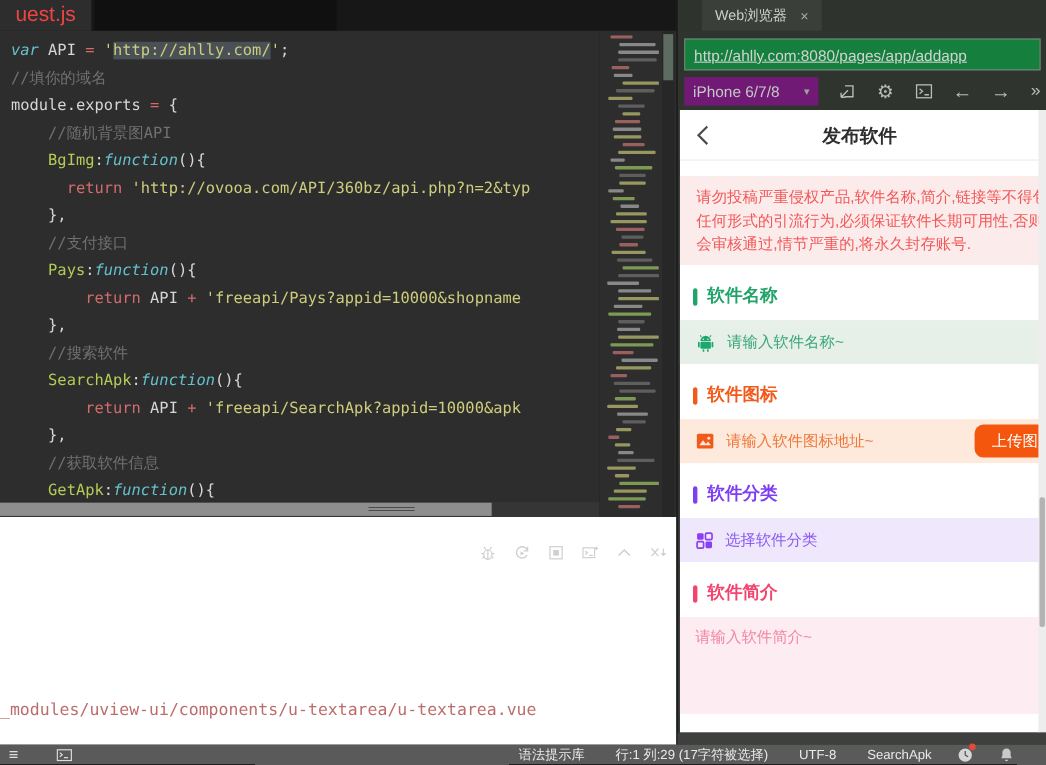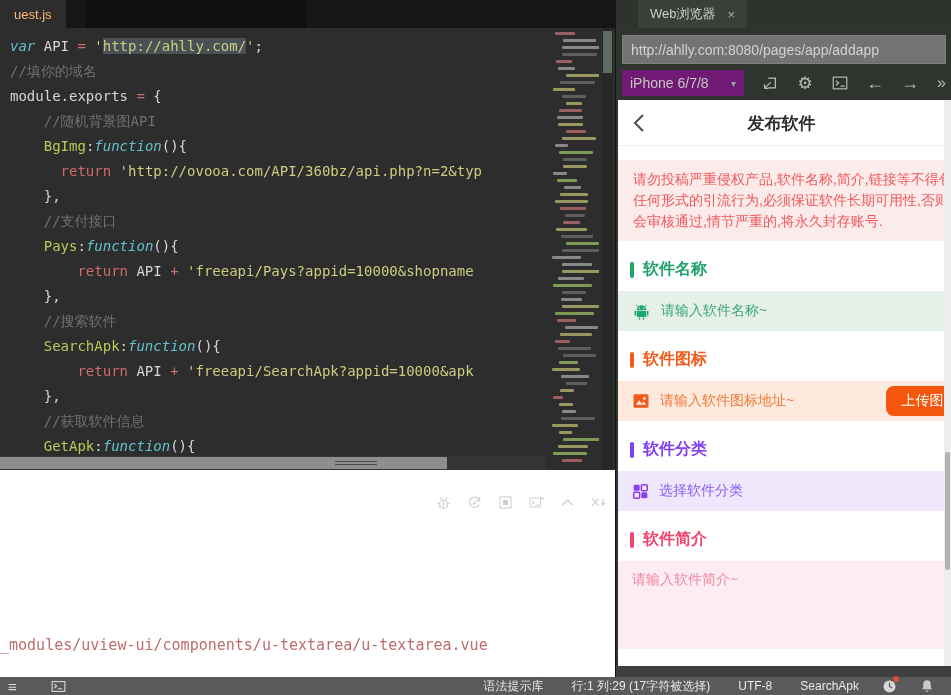--- a/index.html
+++ b/index.html
@@ -3,21 +3,21 @@
 <meta charset="utf-8">
 <style>
   * { margin:0; padding:0; box-sizing:border-box; }
   html,body { background:#111; }
   body { font-family:"Liberation Sans","DejaVu Sans",sans-serif; }
   #app { position:relative; width:951px; height:695px; overflow:hidden; background:#1b1d1b; }
 
   
   .editor-pane { position:absolute; left:0; top:0; width:615px; height:677px; background:#1e1f1e; }
   .tabbar { position:absolute; left:0; top:0; width:615px; height:28px; background:#161716; }
-  .tab-active { display:inline-flex; align-items:center; height:28px; padding:0 14px; background:#2d2d2d; color:#fdba74; font-size:13px; }
+  .tab-active { display:inline-flex; align-items:center; height:28px; padding:0 14px; background:#2d2d2d; color:#ef4444; font-size:19px; }
   .tabbar .tab-void { position:absolute; left:86px; top:0; width:220px; height:28px; background:#0f100f; }
 
   .code-wrap { position:absolute; left:0; top:28px; width:545px; height:428px; background:#2d2d2d; overflow:hidden; }
   .code { padding:6px 0 0 10px; font-family:"DejaVu Sans Mono","Liberation Mono",monospace; font-size:14px; line-height:25px; white-space:pre; }
   .tk-p { color:#d6d6d6; }
   .tk-k { color:#63c1cb; font-style:italic; }
   .tk-o { color:#d26b6b; }
   .tk-s { color:#cdcd7d; }
   .tk-ss { color:#cdcd7d; background:#4a5156; }
   .tk-c { color:#707070; }
@@ -39,21 +39,21 @@
   .cicon { width:17px; height:17px; display:inline-flex; align-items:center; justify-content:center; color:#cfcfcf; }
   .cicon svg { display:block; }
   .console-out { position:absolute; left:0px; top:108px; font-family:"DejaVu Sans Mono","Liberation Mono",monospace; font-size:15px; line-height:27px; color:#bd6c6c; white-space:pre; }
 
   
   .browser-pane { position:absolute; left:615px; top:0; width:336px; height:677px; background:#2f342f; border-left:1px solid #121312; }
   .b-tabbar { position:absolute; left:0; top:0; width:336px; height:28px; background:#24282406; }
   .b-tab { display:inline-flex; align-items:center; gap:12px; height:28px; margin-left:22px; padding:0 12px; background:#3a3f39; color:#ccd0cc; font-size:13px; }
   .b-close { color:#a8aca8; font-size:13px; cursor:default; }
   .urlrow { position:absolute; left:6px; top:35px; width:324px; height:29px; }
-  .urlrow input { width:100%; height:100%; background:#737373; border:1px solid #7c817c; color:#d0d3d0; font-size:14px; padding:0 8px; font-family:"Liberation Sans","DejaVu Sans",sans-serif; outline:none; }
+  .urlrow input { width:100%; height:100%; background:#15803d; border:1px solid #7c817c; color:#d0d3d0; font-size:14px; padding:0 8px; font-family:"Liberation Sans","DejaVu Sans",sans-serif; outline:none;text-decoration:underline; }
   .btoolbar { position:absolute; left:6px; top:68px; width:324px; height:30px; display:flex; align-items:center; color:#b9bdb9; }
   .device { display:flex; align-items:center; justify-content:space-between; width:122px; height:26px; padding:0 8px; background:#701a75; font-size:14px; color:#c4c8c4; }
   .device .caret { font-size:10px; color:#9ea29e; }
   .bicon { margin-left:17px; display:inline-flex; width:18px; height:18px; align-items:center; justify-content:center; }
   .bicon svg { display:block; }
   .gear-glyph { font-size:17px; line-height:1; }
   .nav-arrow { font-size:18px; line-height:1; }
   .more-glyph { margin-left:auto; font-size:16px; color:#b9bdb9; }
 
   
@@ -70,21 +70,21 @@
   .field .ficon { margin-right:10px; display:inline-flex; }
   .upload-btn { position:absolute; right:20px; top:5px; width:87px; height:30px; border:none; border-radius:8px; color:#fff; font-size:14px; font-family:inherit; }
   .textarea { height:88px; padding:10px 14px; font-size:14px; }
   .pv-scroll { position:absolute; right:0px; top:100px; width:7px; height:566px; background:#ededed; }
   .pv-thumb { position:absolute; left:1px; top:352px; width:5px; height:118px; background:#b3b3b3; border-radius:2px; }
   .b-bottom-strip { position:absolute; left:0; top:666px; width:336px; height:11px; background:#3d403c; }
 
   
   .statusbar { position:absolute; left:0; top:677px; width:951px; height:18px; background:#5a5a5a; display:flex; align-items:center; color:#e9e9e9; font-size:12px; }
   .sb-left { display:flex; align-items:center; gap:12px; padding-left:8px; }
-  .sb-right { margin-left:auto; display:flex; align-items:center; padding-right:16px; }
+  .sb-right { margin-left:auto; display:flex; align-items:center; padding-right:28px; }
   .sb-item { margin-left:28px; }
   .sb-iconbtn { position:relative; margin-left:22px; display:inline-flex; width:16px; height:16px; align-items:center; justify-content:center; }
   .badge { position:absolute; right:-2px; top:-2px; width:6px; height:6px; border-radius:50%; }
   .hamburger { font-size:15px; color:#ddd; }
 </style>
 </head>
 <body>
 
 <div id="app">
 

